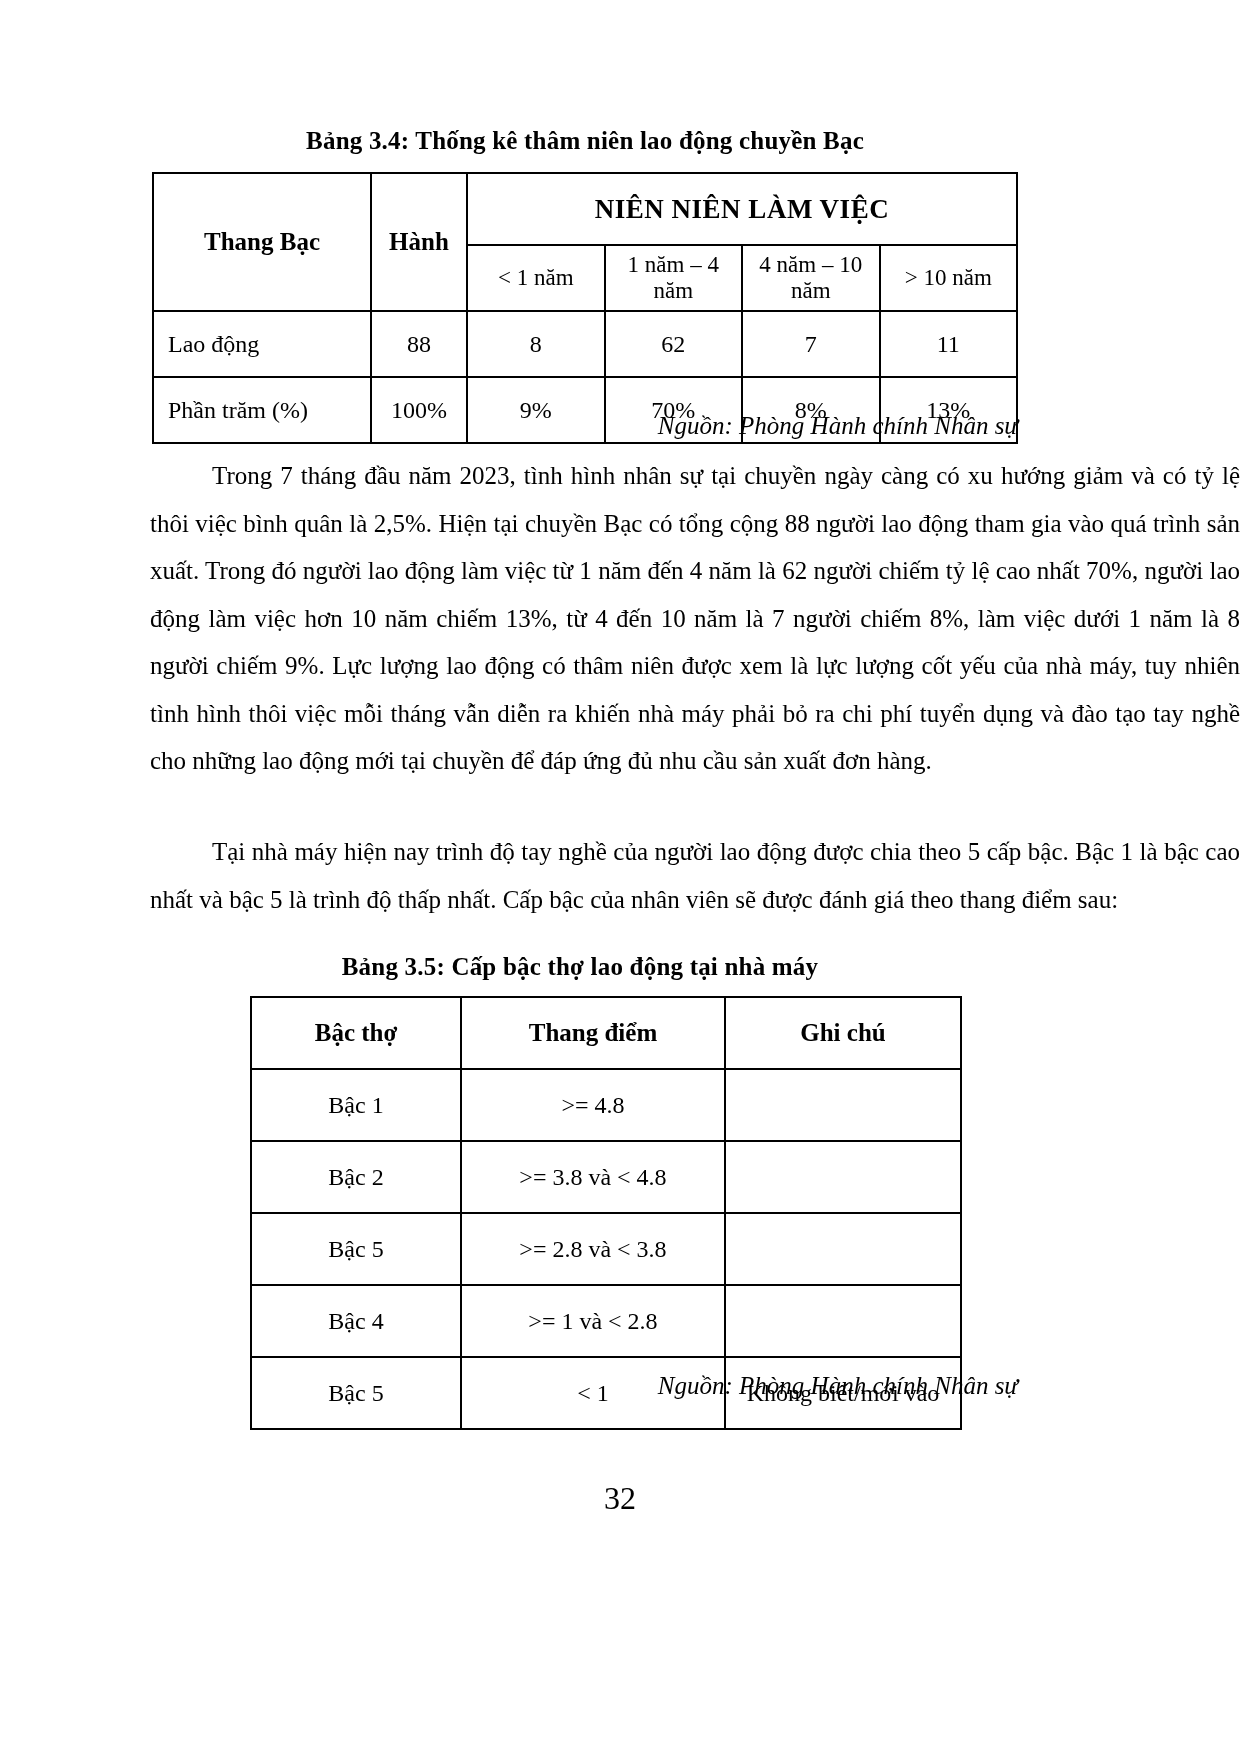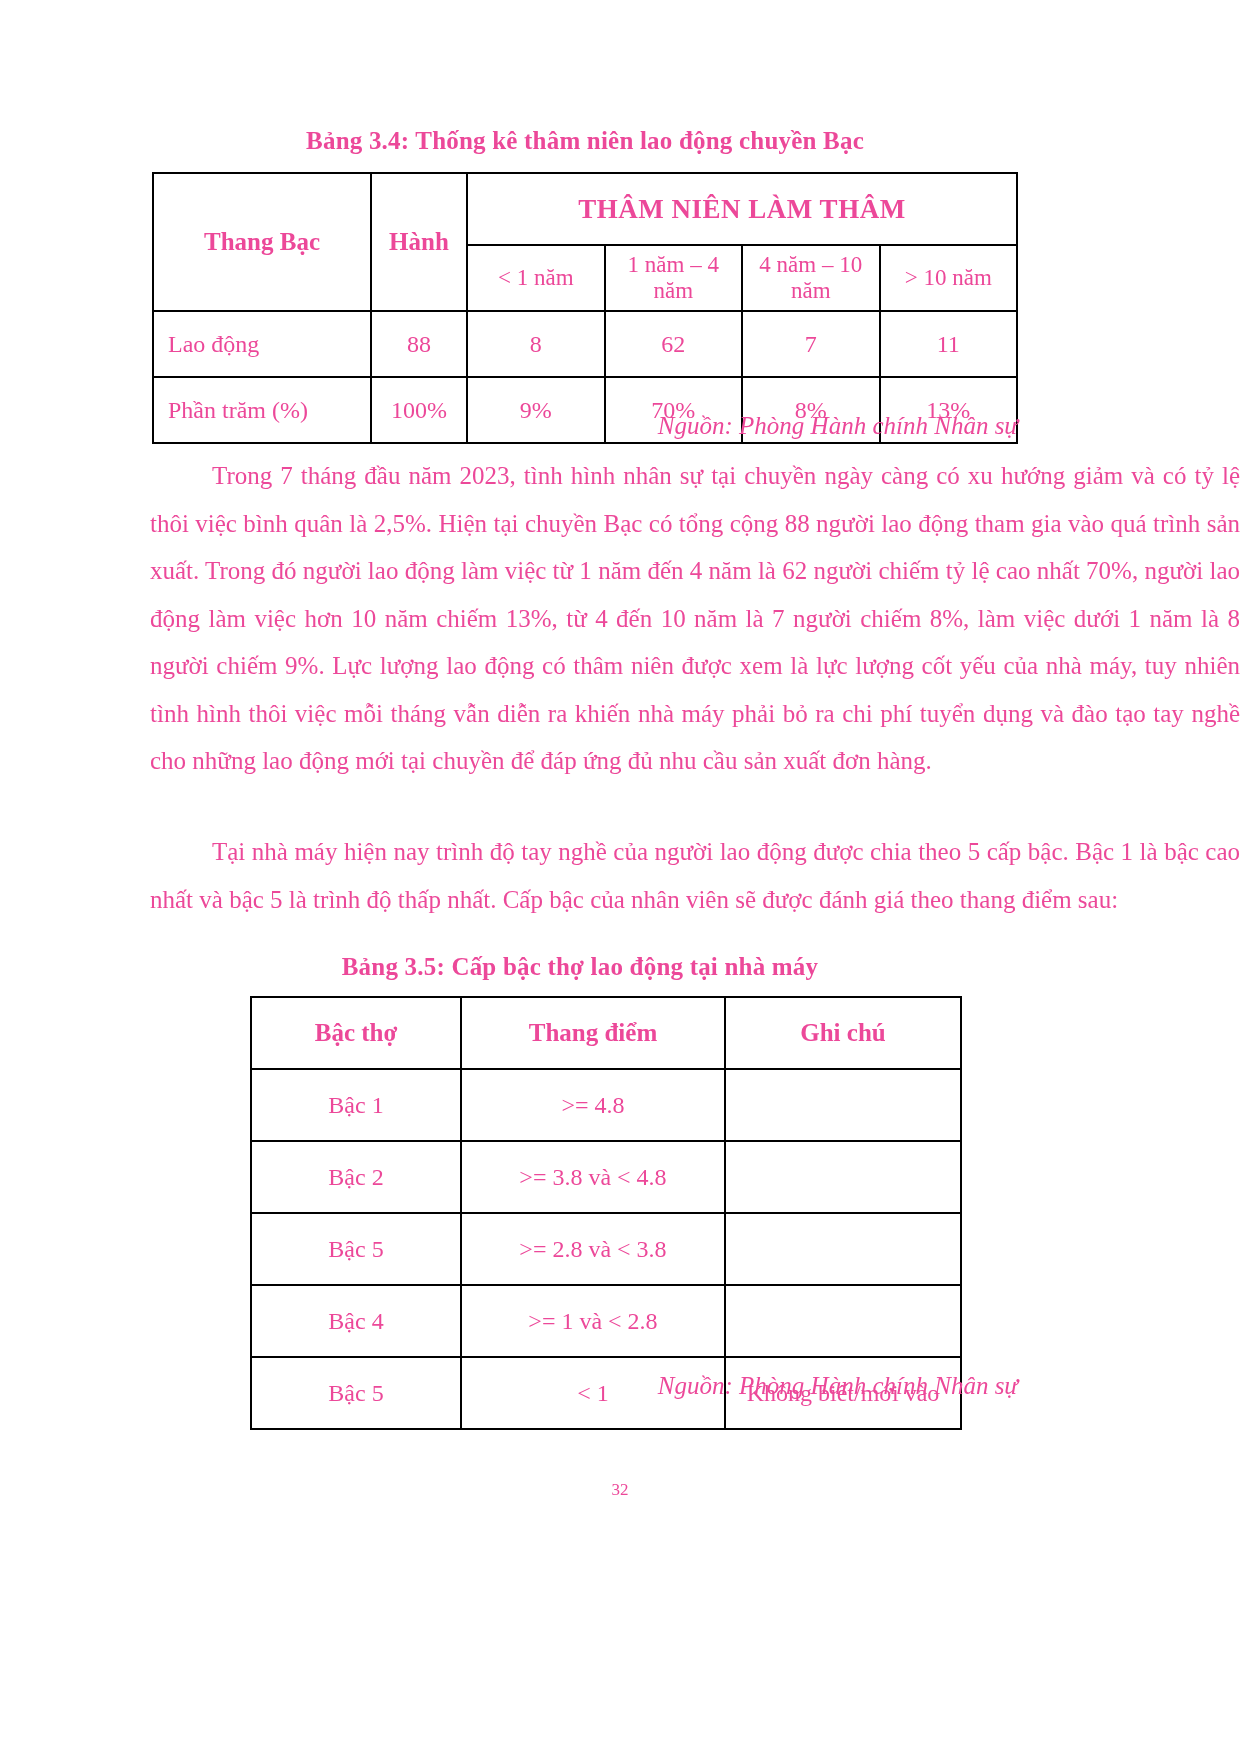--- a/index.html
+++ b/index.html
@@ -10,21 +10,21 @@
   }
   .page {
     position: relative;
     width: 1240px;
     height: 1754px;
     margin: 0 auto;
     background: #ffffff;
     box-sizing: border-box;
     padding: 0;
     font-family: "Liberation Serif", "DejaVu Serif", serif;
-    color: #ec4899;
+    color: #000000;
     overflow: hidden;
   }
 
   
   .caption {
     text-align: center;
     font-weight: bold;
     font-size: 25px;
     line-height: 1.2;
     letter-spacing: 0.2px;
@@ -162,36 +162,36 @@
     width: 768px;
   }
 
   
   #page-number {
     position: absolute;
     left: 0;
     top: 1480px;
     width: 1240px;
     text-align: center;
-    font-size: 17px;
+    font-size: 32px;
   }
 </style>
 </head>
 <body>
 
 <div class="page">
 
   <div class="caption" id="caption-34">Bảng 3.4: Thống kê thâm niên lao động chuyền Bạc</div>
 
   <table class="doc-table" id="table-34">
     <tbody>
       <tr>
         <td class="corner-cell" rowspan="2">Thang Bạc</td>
         <td class="total-head" rowspan="2">Hành</td>
-        <td class="group-head" colspan="4">THÂM NIÊN LÀM THÂM</td>
+        <td class="group-head" colspan="4">NIÊN NIÊN LÀM VIỆC</td>
       </tr>
       <tr>
         <td class="sub-head col-a">&lt; 1 năm</td>
         <td class="sub-head col-b">1 năm – 4 năm</td>
         <td class="sub-head col-c">4 năm – 10 năm</td>
         <td class="sub-head col-d">&gt; 10 năm</td>
       </tr>
       <tr>
         <td class="row-label">Lao động</td>
         <td class="num">88</td>

